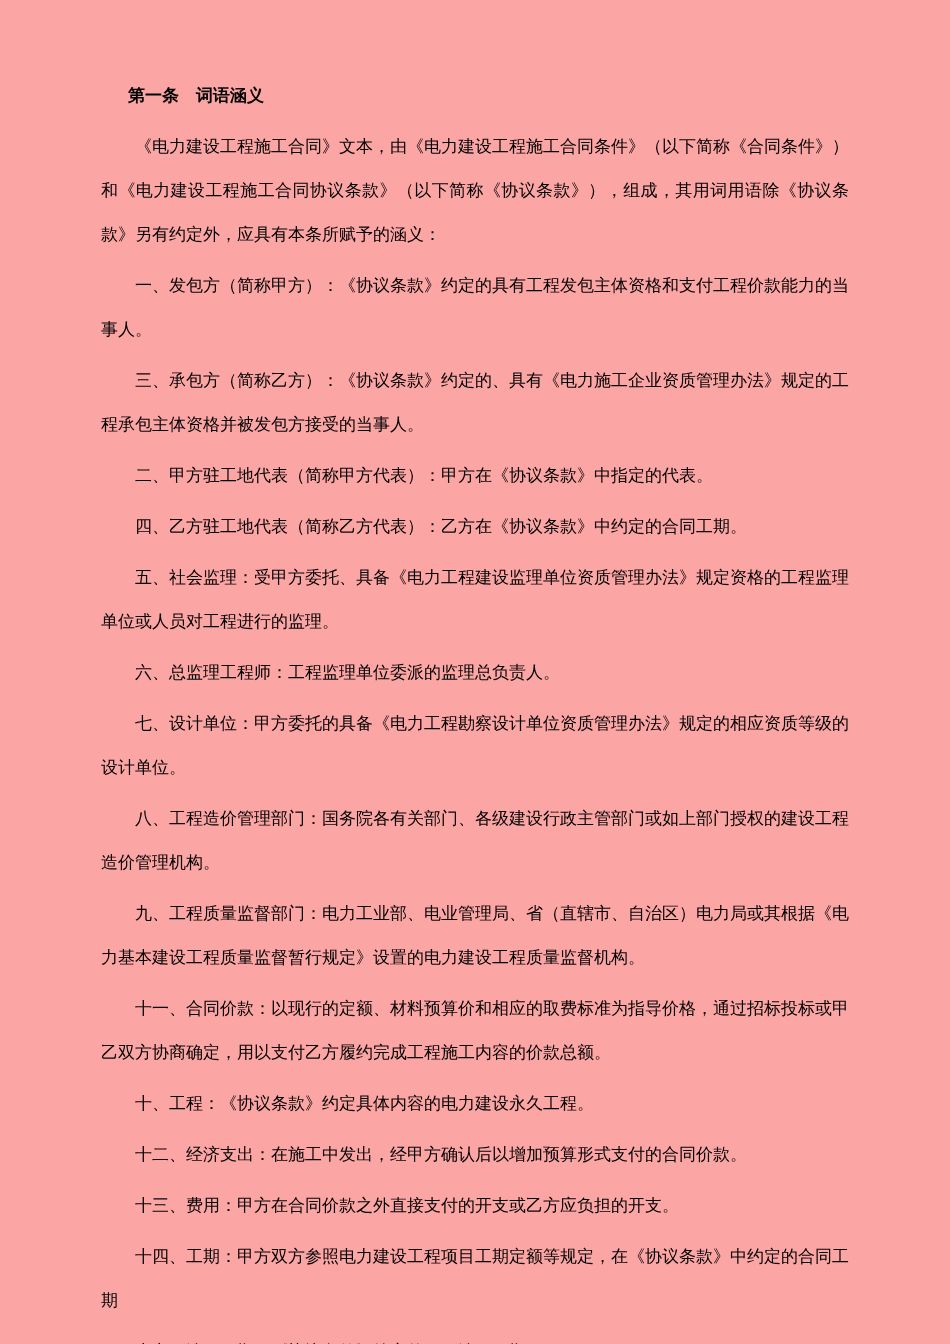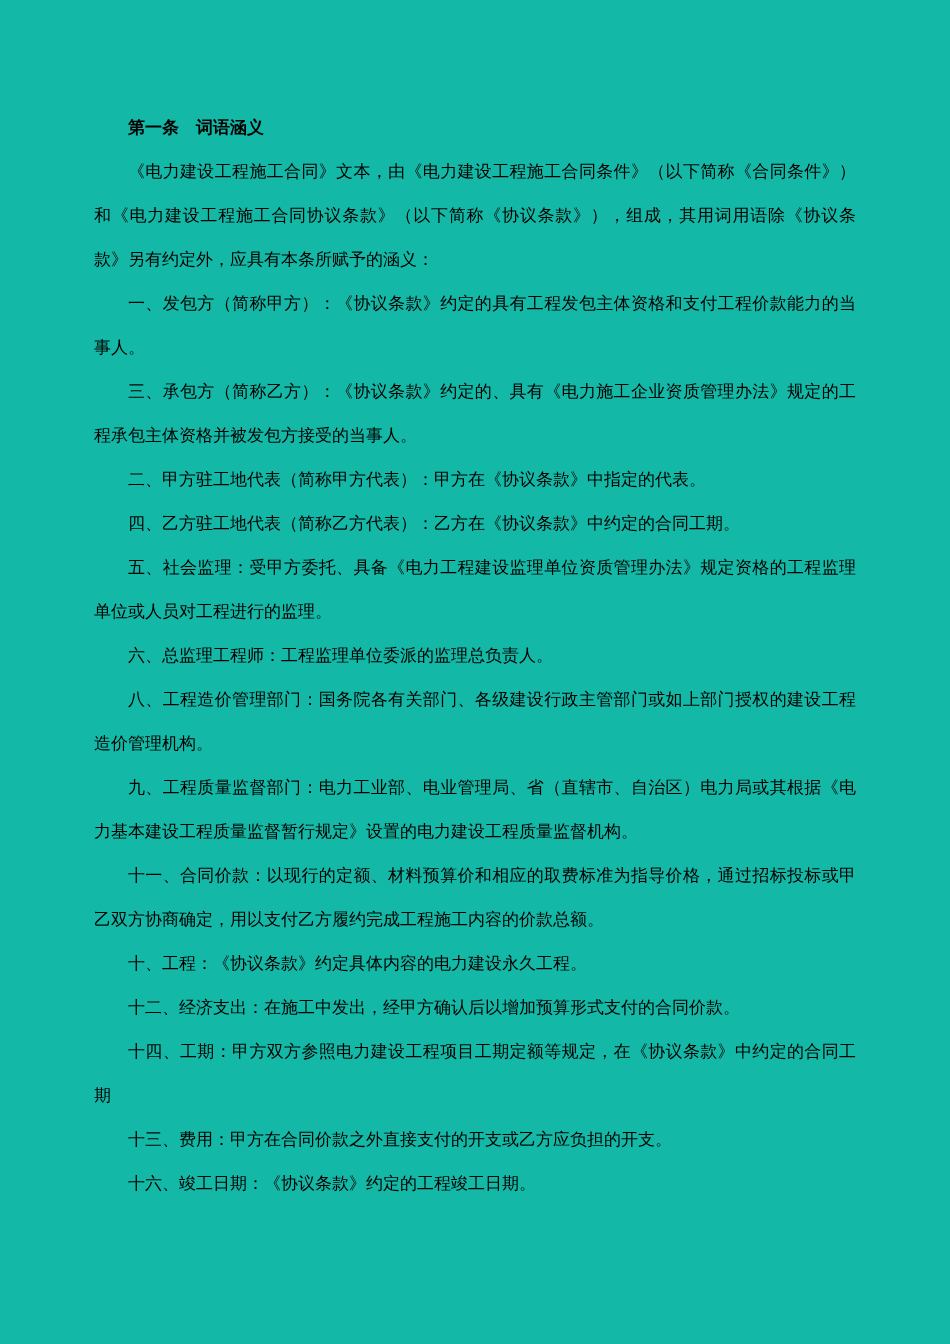--- a/index.html
+++ b/index.html
@@ -11,36 +11,36 @@
     width: 950px;
     height: 1344px;
     font-family: "Liberation Sans", "DejaVu Sans", sans-serif;
     color: #000000;
     overflow: hidden;
   }
   .page {
     box-sizing: border-box;
     width: 950px;
     height: 1344px;
-    padding: 106px 94px 40px 94px;
-    background: #14b8a6;
+    padding: 74px 94px 40px 94px;
+    background: #fca5a5;
   }
   .heading {
     font-size: 17px;
     line-height: 44px;
     font-weight: bold;
     text-indent: 2em;
     white-space: pre-wrap;
   }
   .para {
     font-size: 17px;
     line-height: 44px;
     text-align: justify;
     text-indent: 2em;
-    margin: 0;
+    margin: 7px;
     word-break: break-all;
   }
   .para.normal {
     font-weight: normal;
   }
   .para.bold {
     font-weight: normal;
   }
   .para.gap-before {
     margin-top: 26px;
@@ -53,22 +53,23 @@
   <div class="heading">第一条　词语涵义</div>
 
   <p class="para normal">《电力建设工程施工合同》文本，由《电力建设工程施工合同条件》（以下简称《合同条件》）和《电力建设工程施工合同协议条款》（以下简称《协议条款》），组成，其用词用语除《协议条款》另有约定外，应具有本条所赋予的涵义：</p>
 
   <p class="para bold">一、发包方（简称甲方）：《协议条款》约定的具有工程发包主体资格和支付工程价款能力的当事人。</p>
   <p class="para bold">三、承包方（简称乙方）：《协议条款》约定的、具有《电力施工企业资质管理办法》规定的工程承包主体资格并被发包方接受的当事人。</p>
   <p class="para bold">二、甲方驻工地代表（简称甲方代表）：甲方在《协议条款》中指定的代表。</p>
   <p class="para bold">四、乙方驻工地代表（简称乙方代表）：乙方在《协议条款》中约定的合同工期。</p>
   <p class="para bold">五、社会监理：受甲方委托、具备《电力工程建设监理单位资质管理办法》规定资格的工程监理单位或人员对工程进行的监理。</p>
   <p class="para bold">六、总监理工程师：工程监理单位委派的监理总负责人。</p>
+  <p class="para bold">七、设计单位：甲方委托的具备《电力工程勘察设计单位资质管理办法》规定的相应资质等级的设计单位。</p>
   <p class="para bold">八、工程造价管理部门：国务院各有关部门、各级建设行政主管部门或如上部门授权的建设工程造价管理机构。</p>
   <p class="para bold">九、工程质量监督部门：电力工业部、电业管理局、省（直辖市、自治区）电力局或其根据《电力基本建设工程质量监督暂行规定》设置的电力建设工程质量监督机构。</p>
   <p class="para bold">十一、合同价款：以现行的定额、材料预算价和相应的取费标准为指导价格，通过招标投标或甲乙双方协商确定，用以支付乙方履约完成工程施工内容的价款总额。</p>
   <p class="para bold">十、工程：《协议条款》约定具体内容的电力建设永久工程。</p>
   <p class="para bold">十二、经济支出：在施工中发出，经甲方确认后以增加预算形式支付的合同价款。</p>
+  <p class="para bold">十三、费用：甲方在合同价款之外直接支付的开支或乙方应负担的开支。</p>
   <p class="para bold">十四、工期：甲方双方参照电力建设工程项目工期定额等规定，在《协议条款》中约定的合同工期</p>
-  <p class="para bold">十三、费用：甲方在合同价款之外直接支付的开支或乙方应负担的开支。</p>
   <p class="para bold">十六、竣工日期：《协议条款》约定的工程竣工日期。</p>
 
 </div>
 
 </body></html>

